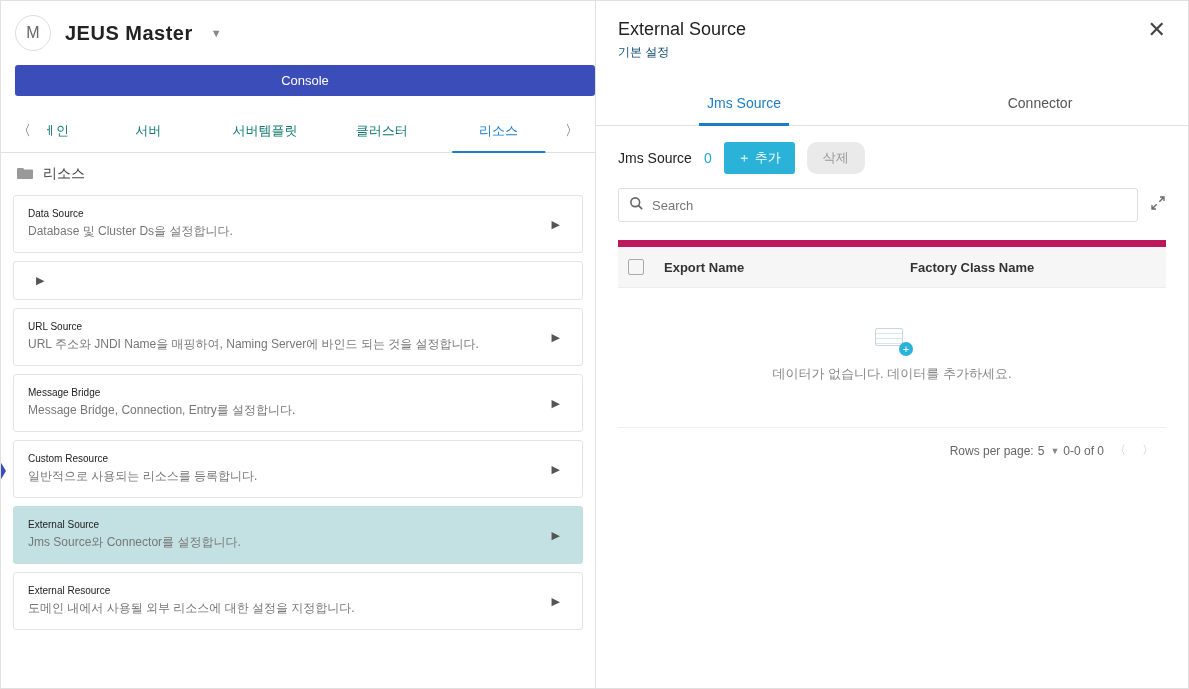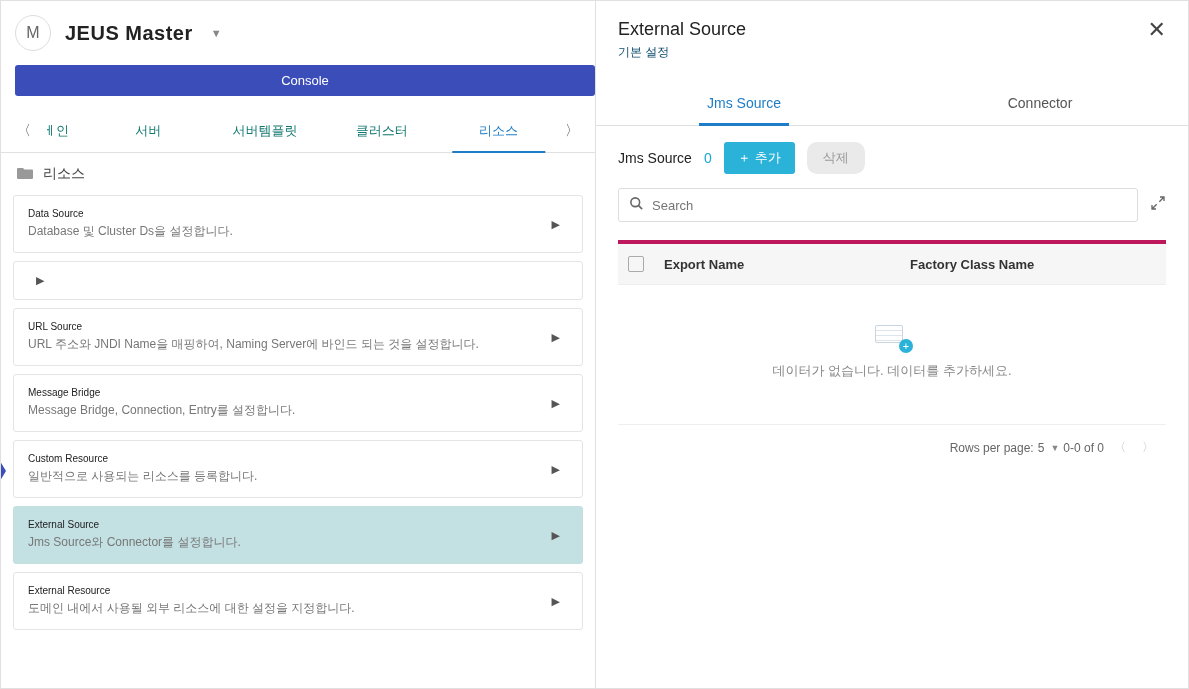--- a/index.html
+++ b/index.html
@@ -238,21 +238,21 @@
       margin-left: 8px;
     }
     .search-icon { color: #666; }
     .expand-icon { color: #666; cursor: pointer; font-size: 16px; }
     
     .table-header {
       display: flex;
       align-items: center;
       background: #f6f6f6;
       padding: 12px 10px;
-      border-top: 4px solid #be185d;
+      border-top: 7px solid #be185d;
       border-bottom: 1px solid #eee;
     }
     .th-check { width: 36px; }
     .th { flex: 1; font-size: 13px; color: #333; font-weight: 600; }
     .check {
       width: 16px; height: 16px;
       border: 1.5px solid #aaa;
       border-radius: 2px;
     }
     .empty-state {

